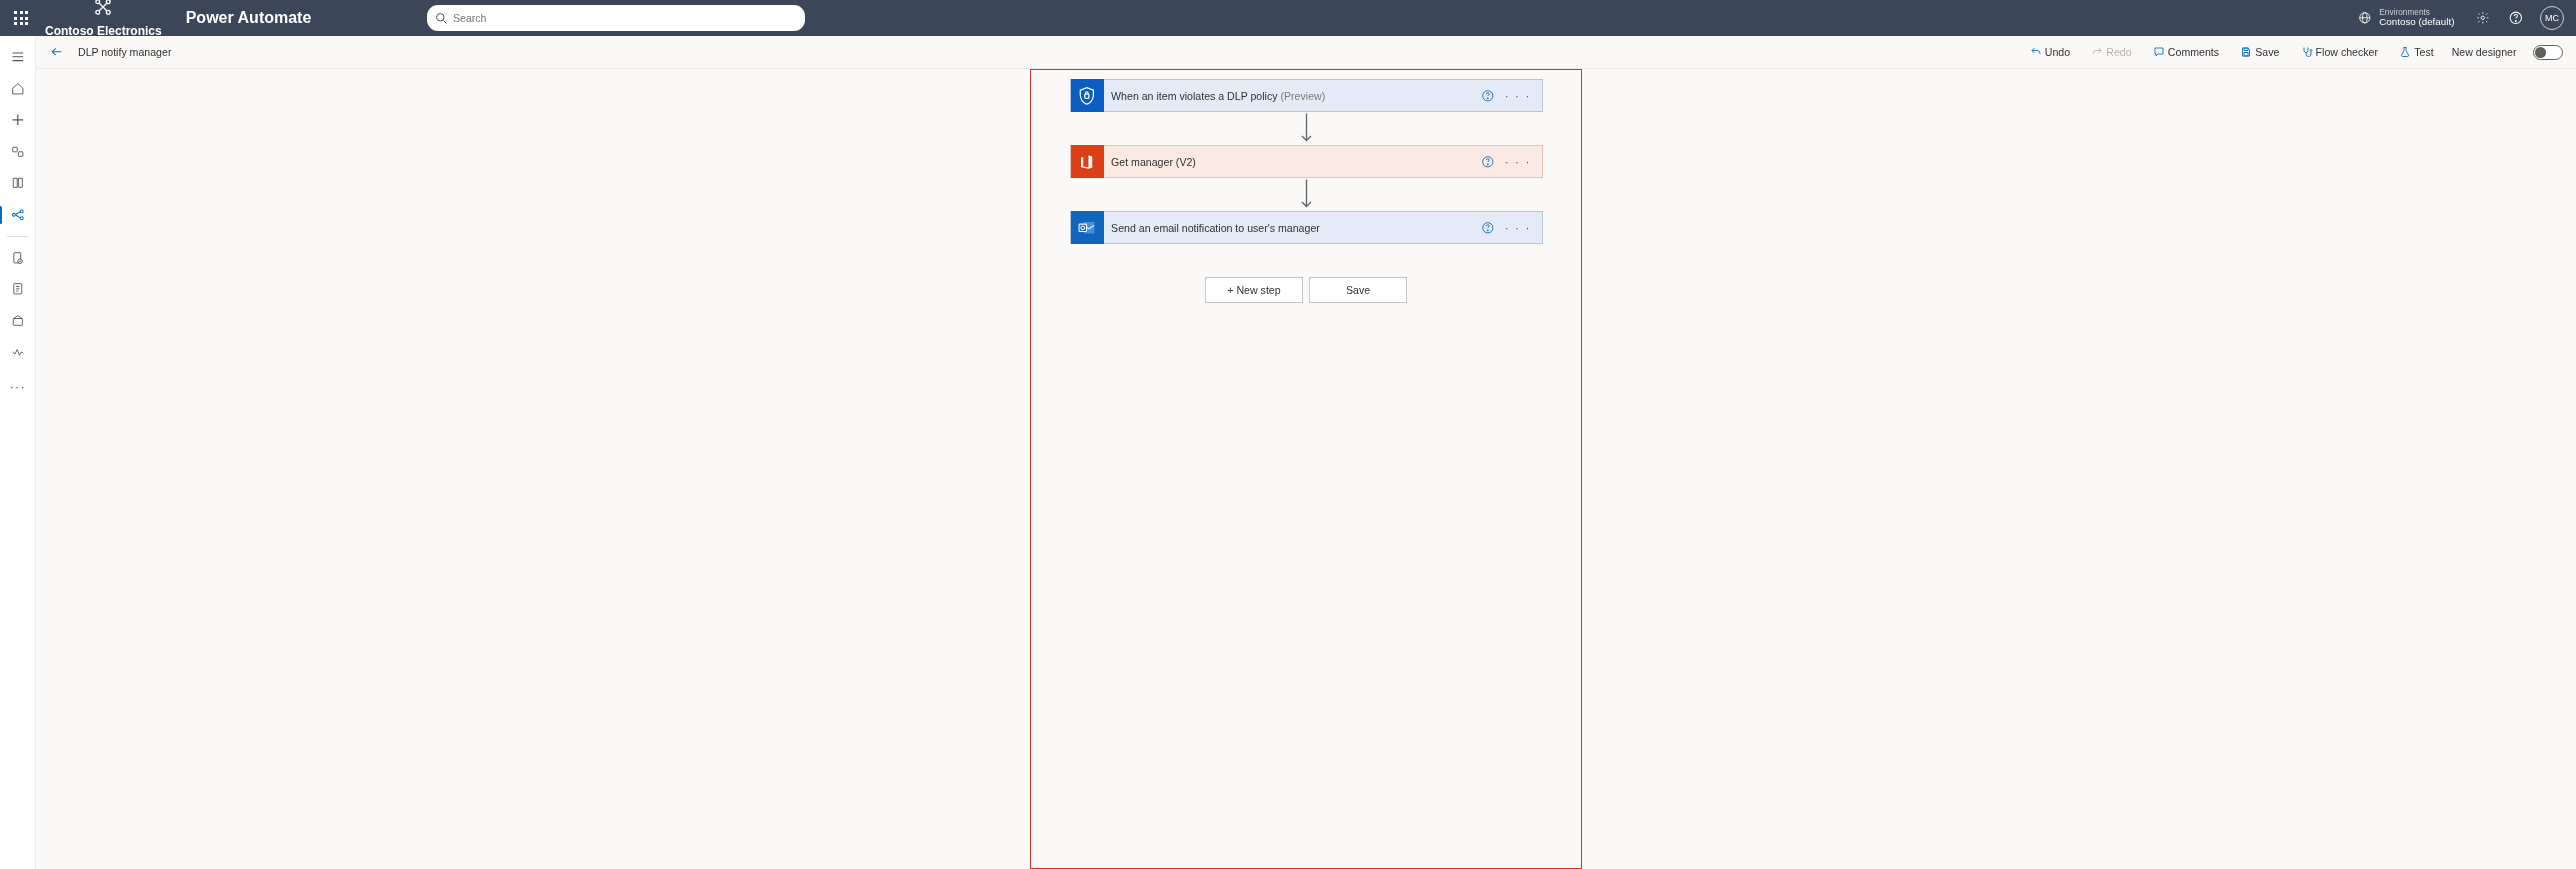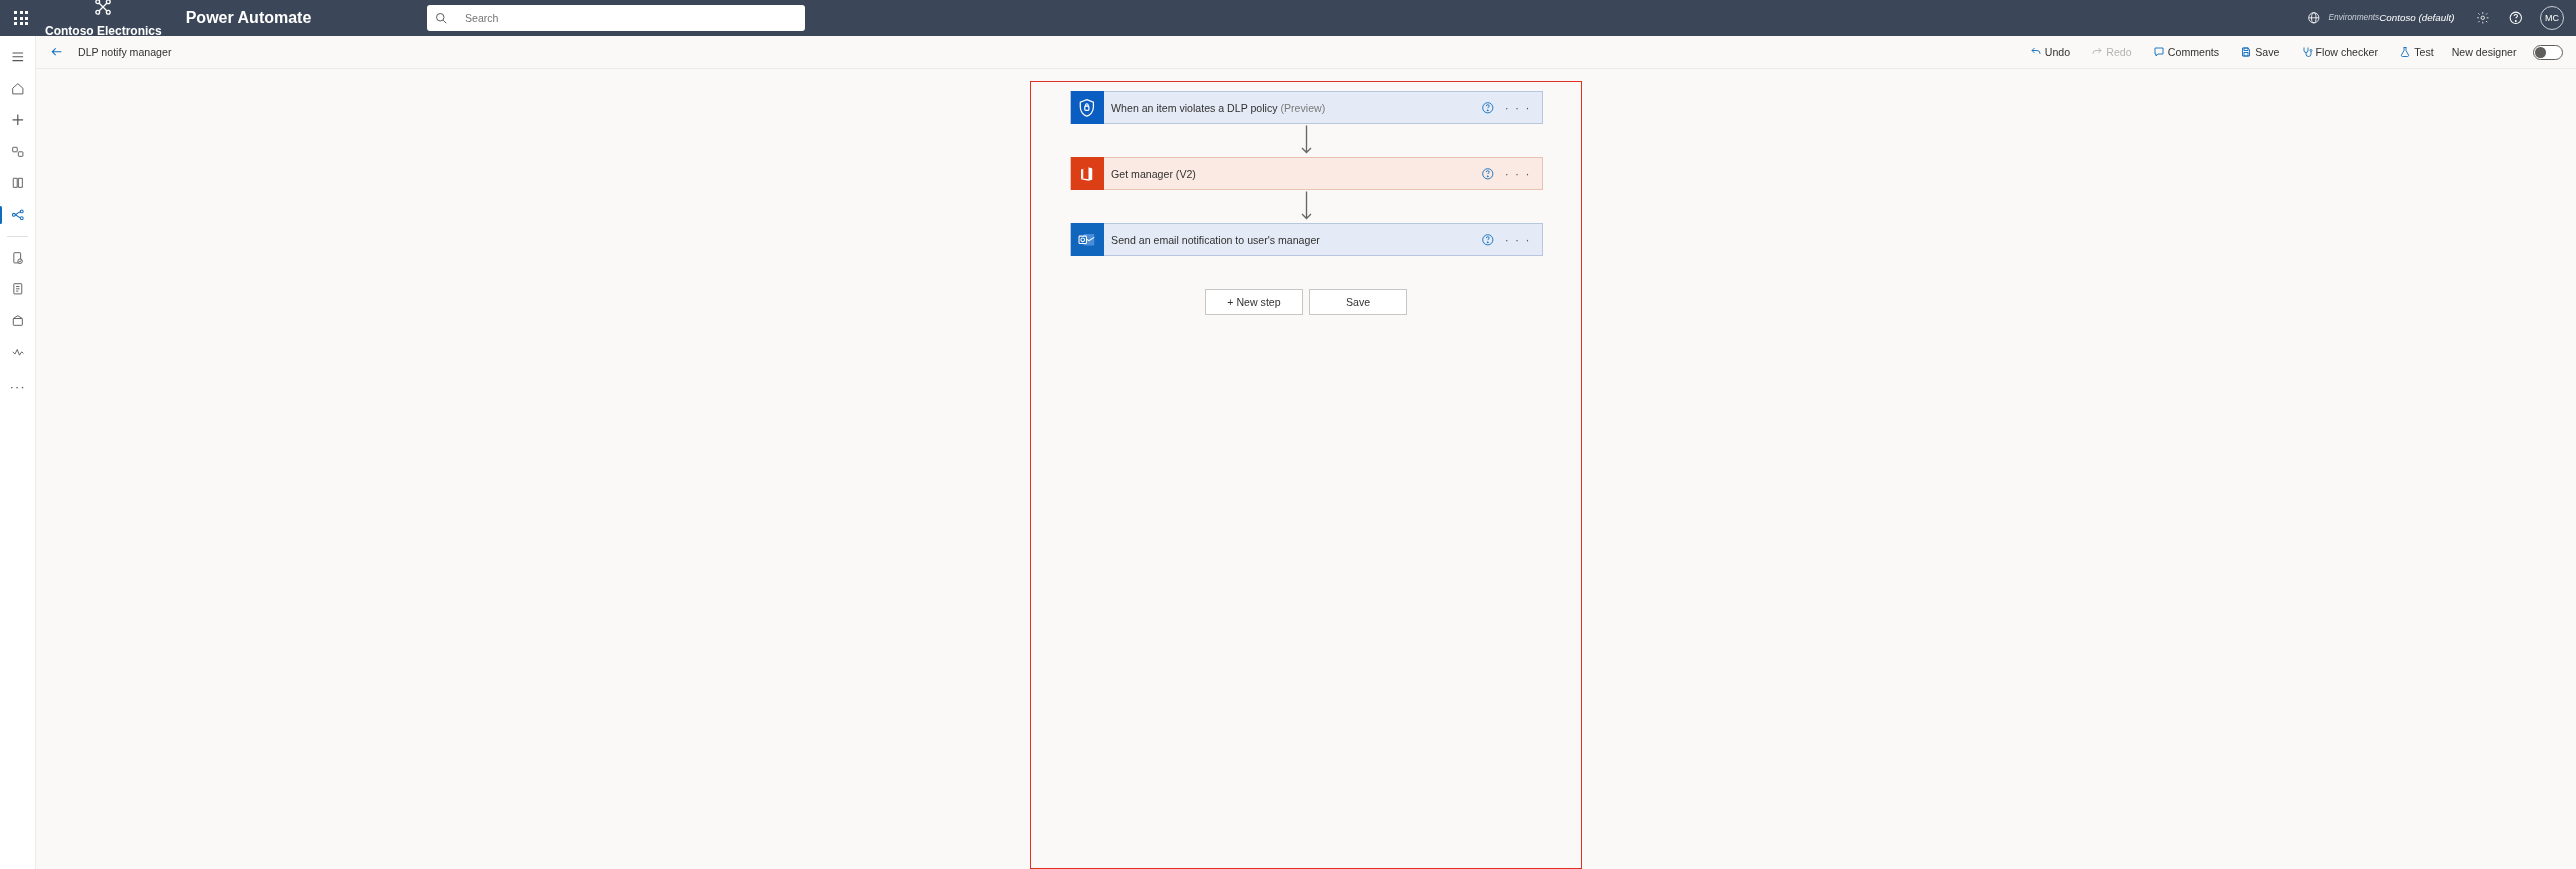--- a/index.html
+++ b/index.html
@@ -17,25 +17,25 @@
     gap: 3px;
   }
   .waffle { width: 30px; height: 36px; display:flex; align-items:center; justify-content:center; cursor:pointer; }
   .waffle-grid { display:grid; grid-template-columns: repeat(3,3px); grid-template-rows: repeat(3,3px); gap:2.3px; }
   .waffle-grid span { width:3px; height:3px; background:#fff; }
   .brand { display:flex; align-items:center; gap:7.6px; padding:0 6px;flex-direction:column; }
   .brand-logo { width:18px; height:18px; }
   .brand-name { font-size:12px; font-weight:600; }
   .app-name { font-size:16px; font-weight:600; padding:0 15px; }
   .search-wrap { flex:0 0 auto; margin-left: 98px; width: 378px; }
-  .search-box { display:flex; align-items:center; background:#fff; border-radius:3px; height:26px; padding:0 7.6px; color:#555; gap:18px; }
+  .search-box { display:flex; align-items:center; background:#fff; border-radius:11px; height:26px; padding:0 7.6px; color:#555; gap:6px; }
   .search-box input { border:none; outline:none; flex:1; font-size:10.6px; background:transparent; }
   .header-spacer { flex:1; }
   .env-block { display:flex; align-items:center; gap:7.6px; padding:0 10.6px; cursor:pointer; }
-  .env-text { display:flex; flex-direction:row; line-height:1.1;font-style:italic; }
+  .env-text { display:flex; flex-direction:column; line-height:1.1; }
   .env-label { font-size:8.3px; color:#c9ced6; }
   .env-name { font-size:9.8px; }
   .hdr-icon { width:30px; height:36px; display:flex; align-items:center; justify-content:center; cursor:pointer; }
   .avatar { width:24px; height:24px; border-radius:50%; border:0.8px solid #c9ced6; display:flex; align-items:center; justify-content:center; font-size:9px; margin:0 6px; }
 
   
   .main-row { flex:1; display:flex; min-height:0; }
   .left-rail {
     width:36px; background:#fff; border-right:0.8px solid #edebe9;
     display:flex; flex-direction:column; align-items:center; padding-top:6px; gap:1.5px;
@@ -59,21 +59,21 @@
   .cmd-btn { display:flex; align-items:center; gap:3px; padding:0 7.6px; height:24px; font-size:10.6px; cursor:pointer; color:#323130; border-radius:1.5px; }
   .cmd-btn.disabled { color:#b5b3b1; cursor:default; }
   .cmd-btn .ic { color:#0f6cbd; display:flex; }
   .cmd-btn.disabled .ic { color:#b5b3b1; }
   .toggle-wrap { display:flex; align-items:center; gap:16px; padding:0 4.5px; }
   .toggle { width:30px; height:15px; border-radius:7.6px; border:0.8px solid #605e5c; position:relative; background:#fff; cursor:pointer; }
   .toggle-knob { position:absolute; left:1.5px; top:1.5px; width:10.6px; height:10.6px; border-radius:50%; background:#605e5c; }
 
   
   .canvas { flex:1; overflow:auto; display:flex; justify-content:center; padding:0; }
-  .highlight-box { border:1.5px solid #e13021; margin-top:12px; padding:9px 15px 13.6px; width:552px; display:flex; flex-direction:column; align-items:center; }
+  .highlight-box { border:1.5px solid #e13021; margin-top:0; padding:9px 15px 13.6px; width:552px; display:flex; flex-direction:column; align-items:center; }
   .card {
     width:473px; height:33px; border:0.8px solid; display:flex; align-items:center;
     font-size:10.6px; color:#323130; position:relative;
   }
   .card.blue { background:#e4ebf6; border-color:#b7c6df; }
   .card.orange { background:#fbeae3; border-color:#e9c2b2; }
   .card-icon { width:33px; height:33px; display:flex; align-items:center; justify-content:center; flex-shrink:0; }
   .card-icon.security { background:#0b5ec1; }
   .card-icon.office { background:#dc3e15; }
   .card-icon.outlook { background:#1066bd; }

